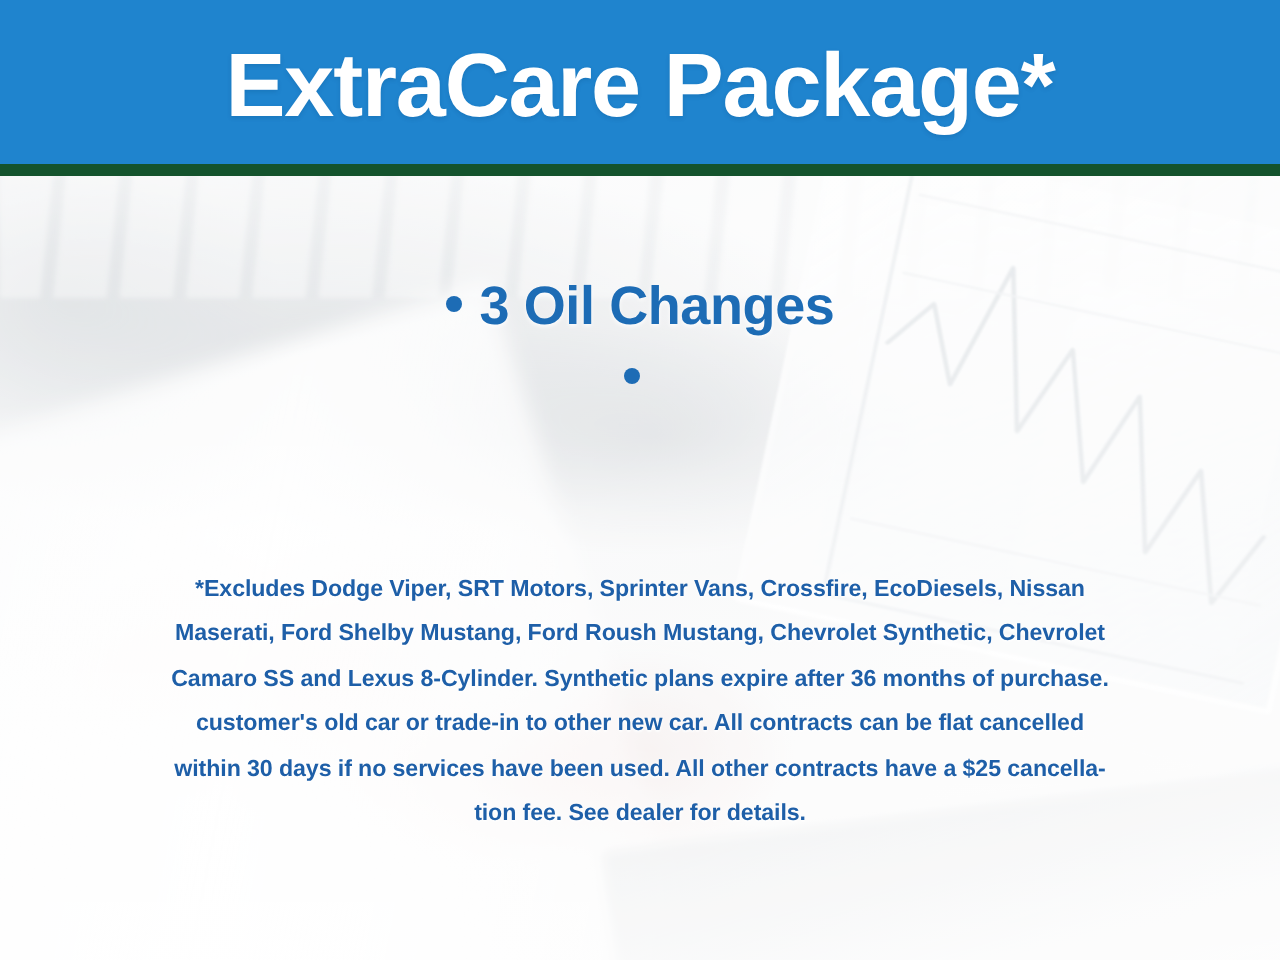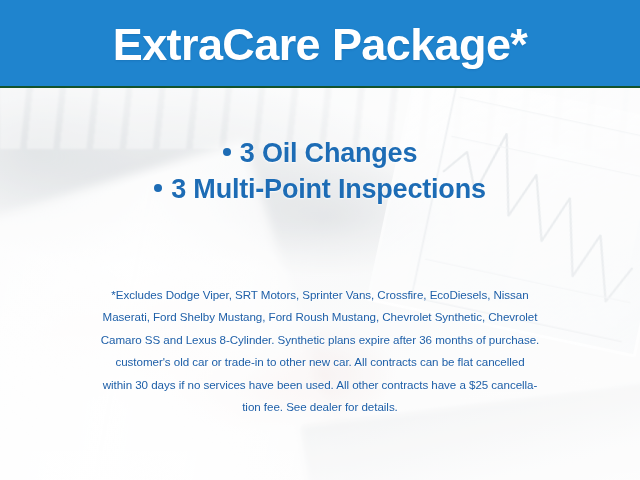--- a/index.html
+++ b/index.html
@@ -189,21 +189,21 @@
 
   
   .header {
     position: absolute;
     left: 0;
     top: 0;
     width: 100%;
     height: 88px;
     background: #1f84ce;
     box-sizing: border-box;
-    border-bottom: 2px solid #14532d;
+    border-bottom: 6px solid #14532d;
     display: flex;
     align-items: center;
     justify-content: center;
     z-index: 5;
   }
   .header-title {
     color: #ffffff;
     font-size: 45px;
     font-weight: bold;
     letter-spacing: -0.6px;
@@ -251,21 +251,21 @@
   }
 
   .fineprint {
     position: absolute;
     left: 42px;
     right: 42px;
     top: 196px;
     text-align: center;
     color: #1e5fa8;
     font-size: 11.6px;
-    font-weight: normal;
+    font-weight: bold;
     line-height: 1.94;
     letter-spacing: -0.05px;
     text-shadow: 0 0 2px rgba(255,255,255,0.95), 0 1px 1px rgba(255,255,255,0.8);
   }
   .fineprint-line {
     white-space: nowrap;
   }
 </style>
 </head>
 <body>
@@ -306,21 +306,21 @@
     <div class="header-title">ExtraCare Package*</div>
   </div>
 
   <div class="content">
 
     <div class="bullets">
       <div class="bullet-item">
         <span class="bullet-dot"></span><span>3 Oil Changes</span>
       </div>
       <div class="bullet-item">
-        <span class="bullet-dot"></span><span>3 Multi-Point Inspections</span>
+        <span class="bullet-dot"></span>
       </div>
     </div>
 
     <div class="fineprint">
       <div class="fineprint-line">*Excludes Dodge Viper, SRT Motors, Sprinter Vans, Crossfire, EcoDiesels, Nissan</div>
       <div class="fineprint-line">Maserati, Ford Shelby Mustang, Ford Roush Mustang, Chevrolet Synthetic, Chevrolet</div>
       <div class="fineprint-line">Camaro SS and Lexus 8-Cylinder. Synthetic plans expire after 36 months of purchase.</div>
       <div class="fineprint-line">customer's old car or trade-in to other new car. All contracts can be flat cancelled</div>
       <div class="fineprint-line">within 30 days if no services have been used. All other contracts have a $25 cancella-</div>
       <div class="fineprint-line">tion fee. See dealer for details.</div>

